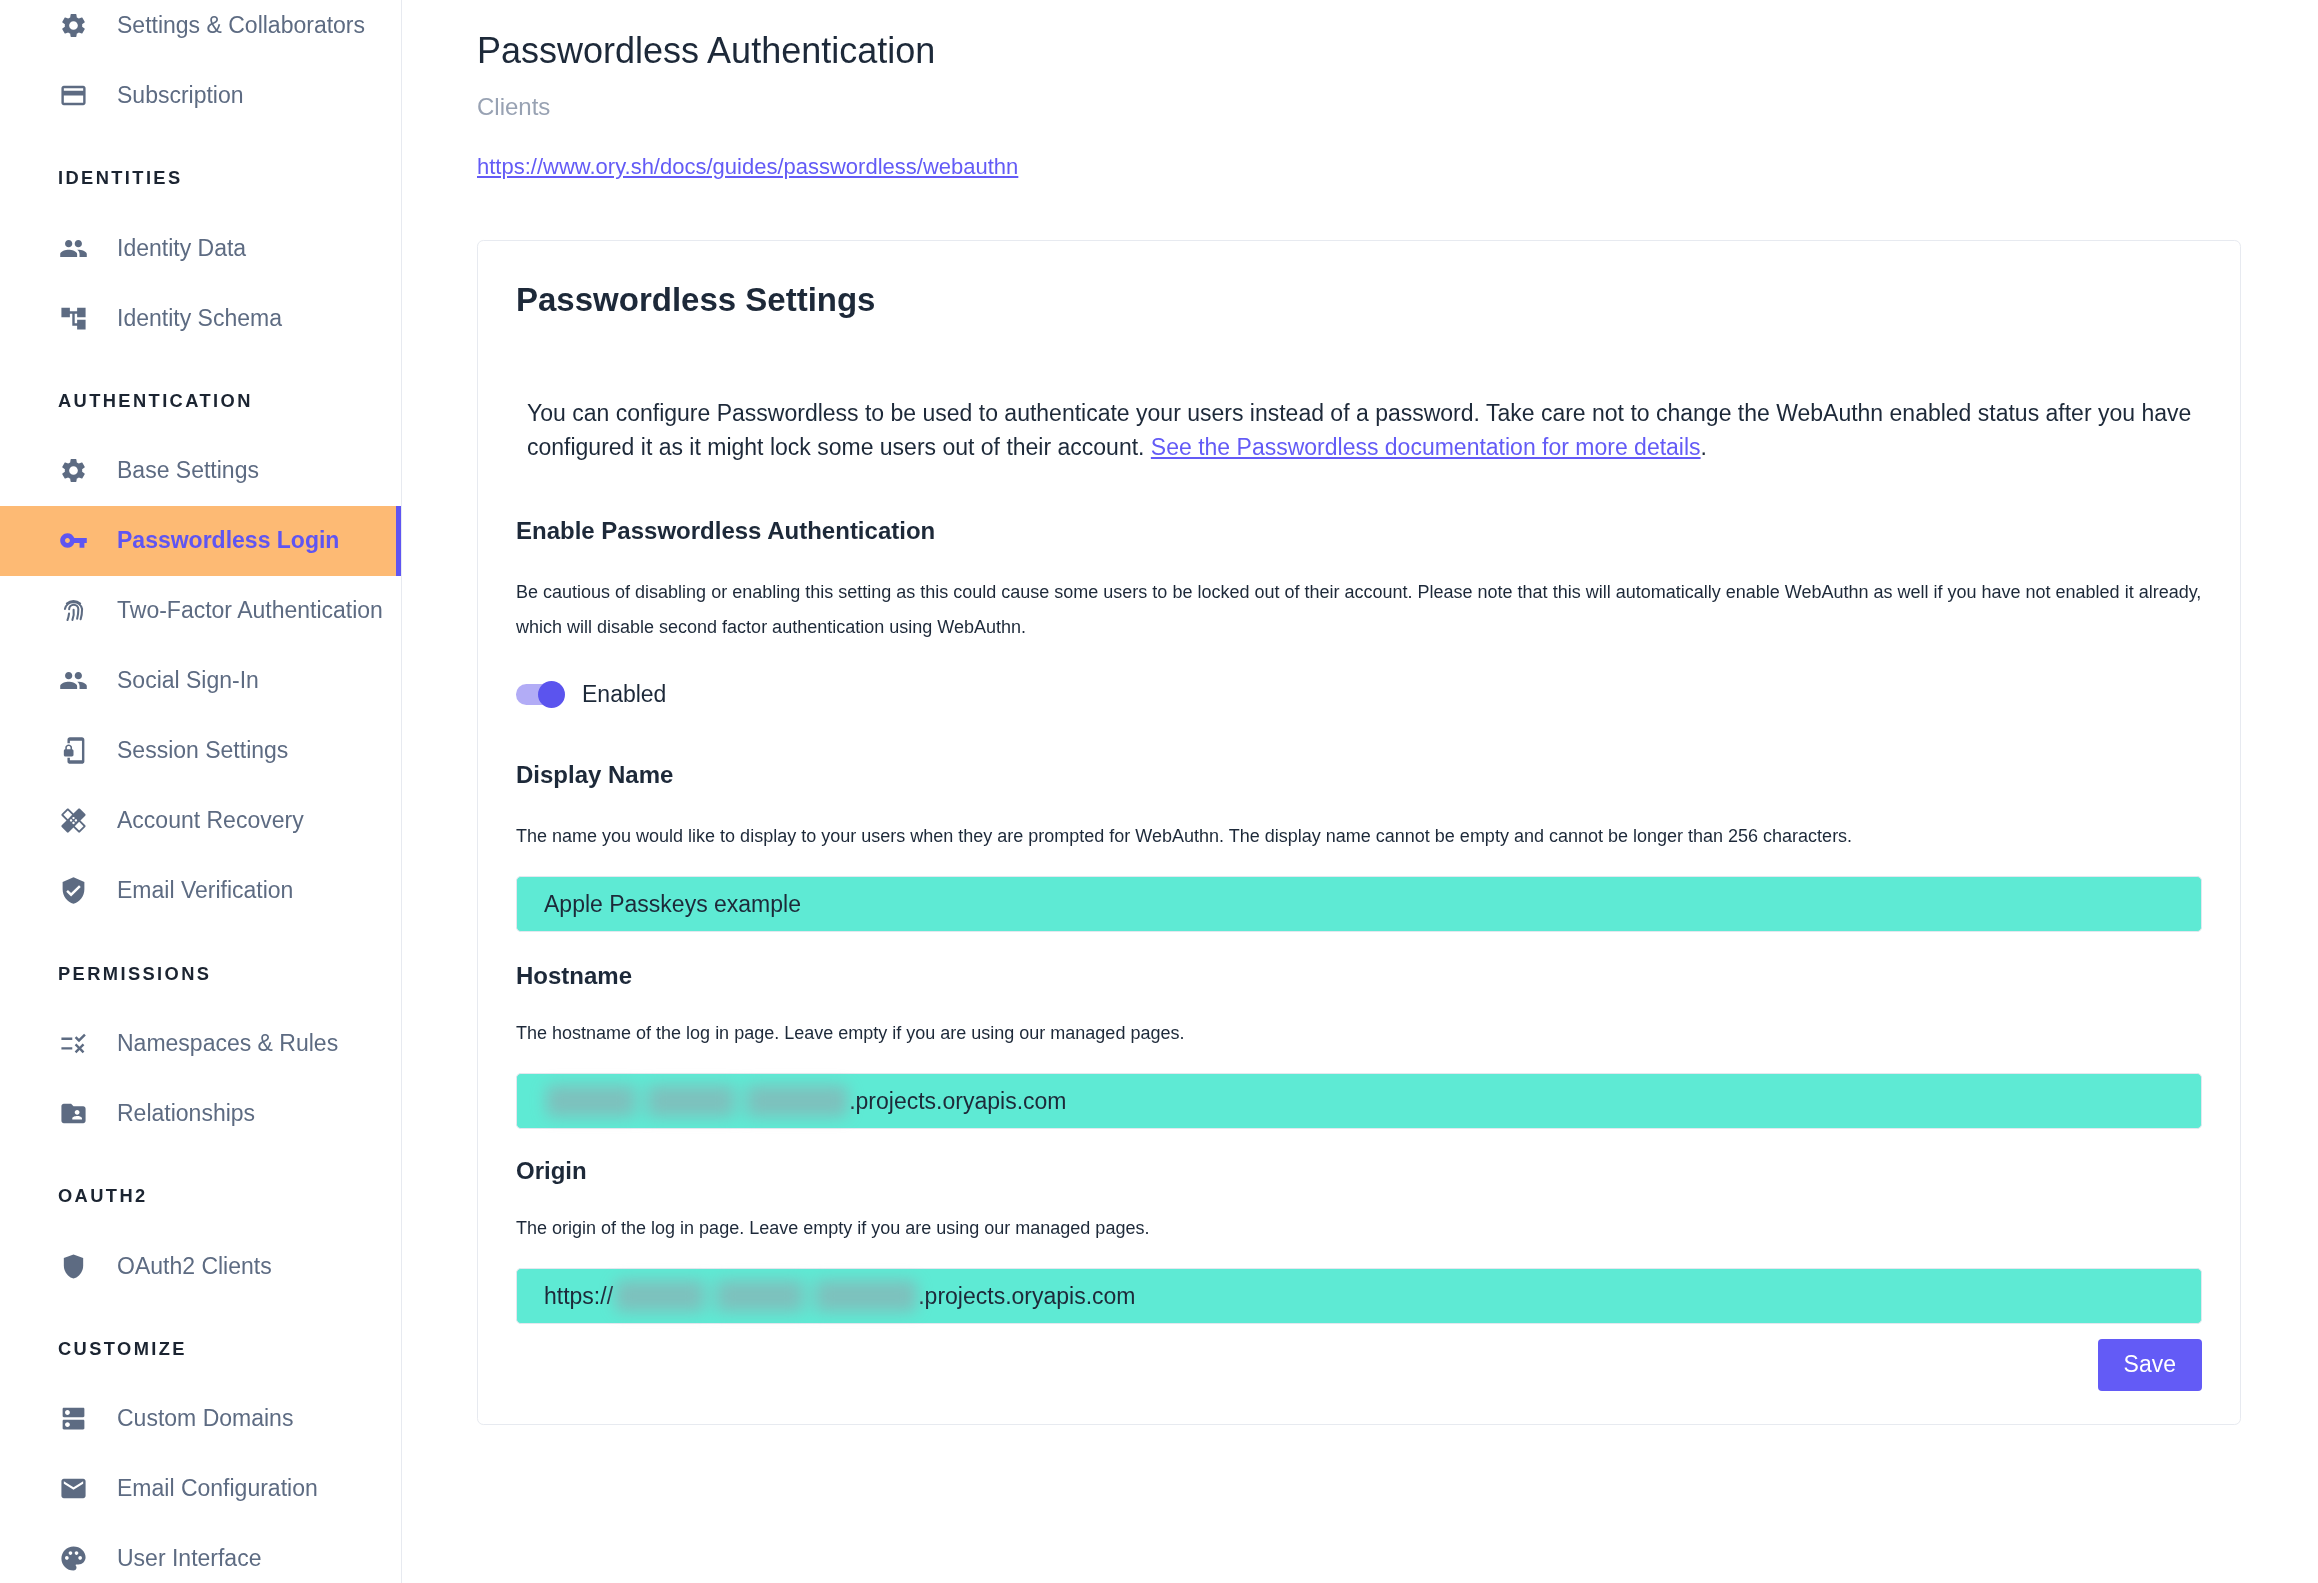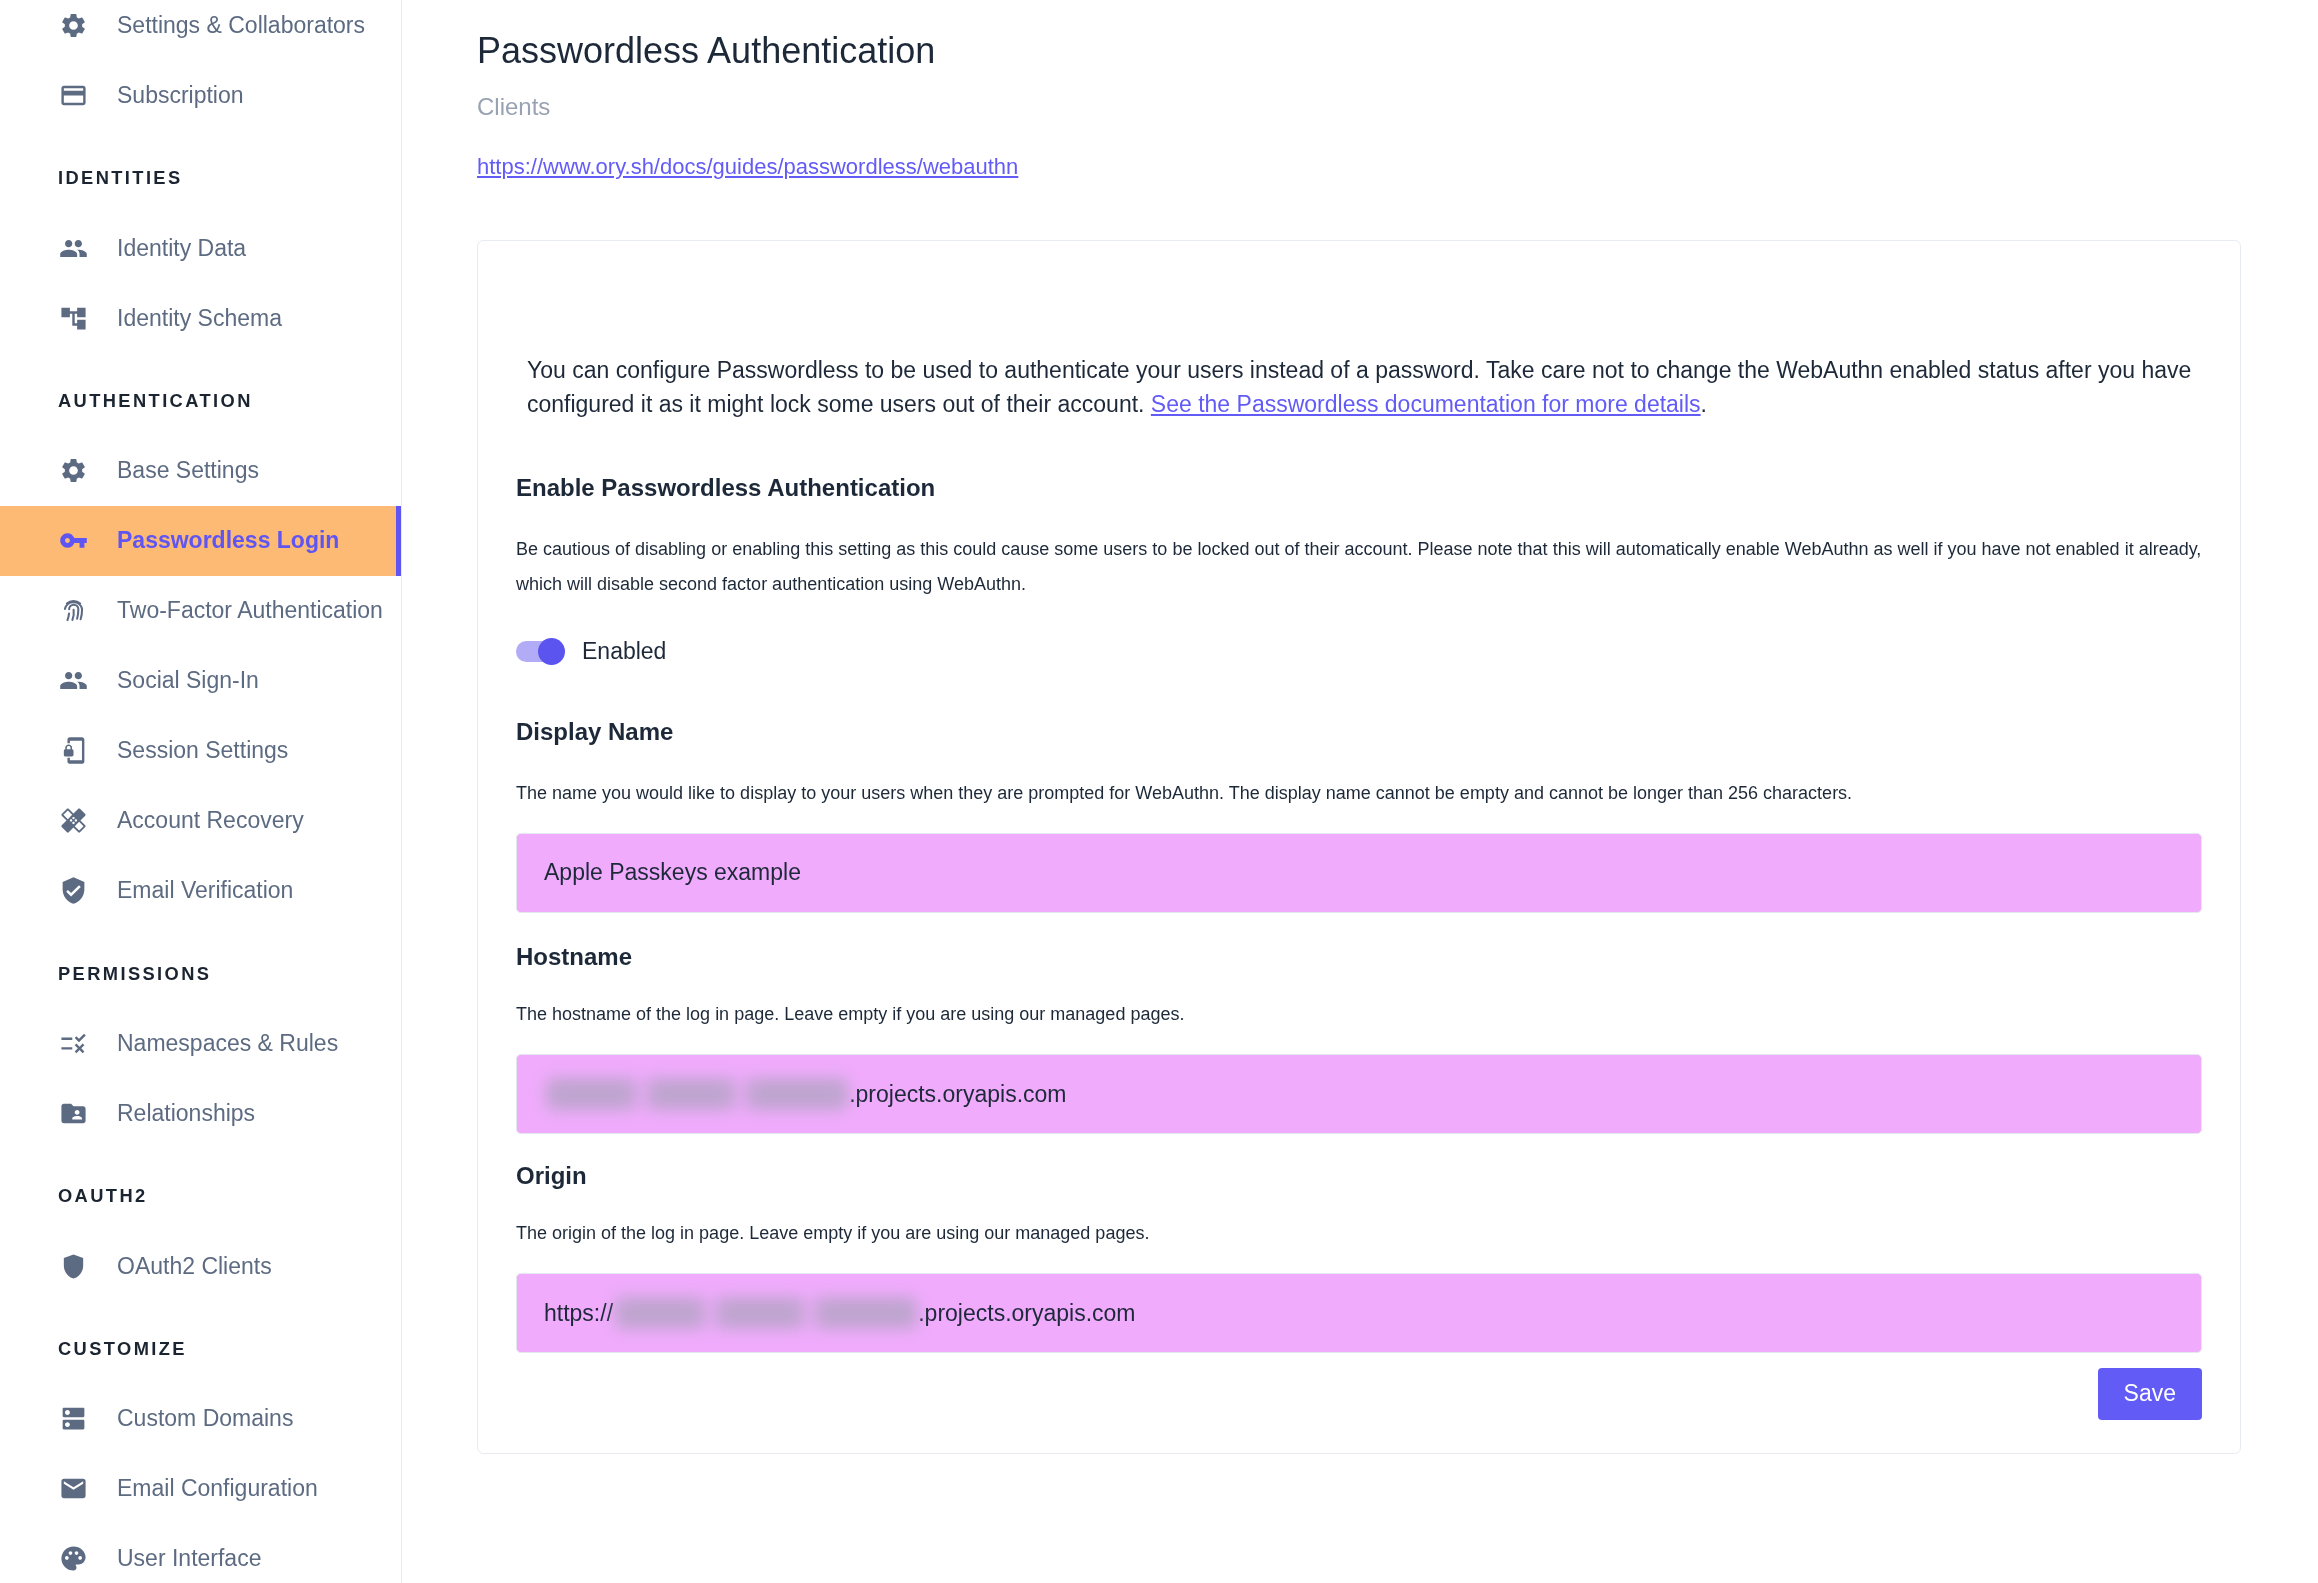--- a/index.html
+++ b/index.html
@@ -34,22 +34,22 @@
   .field-label{margin-top:52px;font-size:24px;line-height:30px;font-weight:700;color:#1d2939}
   .field-label.tight{margin-top:43px}
   .field-label.tighter{margin-top:29px}
   .field-label.tightest{margin-top:27px}
   .desc{margin-top:29px;font-size:18px;line-height:35px;color:#1d2939;max-width:1687px}
   .desc.close{margin-top:25.4px}
   .toggle-row{margin-top:27px;height:45px;display:flex;align-items:center}
   .switch{position:relative;width:42px;height:20.7px;border-radius:10.3px;background:#b2acf6;flex:none;cursor:pointer}
   .switch .thumb{position:absolute;left:21.5px;top:-3.2px;width:27px;height:27px;border-radius:50%;background:#5b54ee}
   .toggle-label{margin-left:24px;font-size:23px;color:#1d2939}
-  .text-input{margin-top:22px;height:80px;box-sizing:border-box;border:1.6px solid #e3e8ef;border-radius:4.8px;
-    background:#f0abfc;display:flex;align-items:center;padding:0 27px;font-size:23px;color:#1d2939;width:100%;
+  .text-input{margin-top:22px;height:56px;box-sizing:border-box;border:1.6px solid #e3e8ef;border-radius:4.8px;
+    background:#5eead4;display:flex;align-items:center;padding:0 27px;font-size:23px;color:#1d2939;width:100%;
     font-family:"Liberation Sans",sans-serif;outline:none}
   input.text-input{display:block;line-height:76px}
   .redacted{display:inline-block;width:302px;height:32px;border-radius:6.4px;vertical-align:middle;margin:0 1.6px;
     background:linear-gradient(90deg,#97a0ab 0 29%,rgba(151,160,171,.25) 29% 34%,#97a0ab 34% 62%,rgba(151,160,171,.25) 62% 67%,#97a0ab 67% 100%);
     filter:blur(7.2px);opacity:.55}
   .save-row{margin-top:14.3px;display:flex;justify-content:flex-end}
   .save-btn{height:52px;padding:0 26px;background:#635bf6;color:#fff;border:none;border-radius:4px;
     font-size:23px;font-weight:400;font-family:"Liberation Sans",sans-serif;cursor:pointer}
 </style>
 </head>
@@ -208,20 +208,21 @@
 </div>
 
 <div class="main">
   <h1 class="page-title">Passwordless Authentication</h1>
   <div class="breadcrumb">Clients</div>
   <div class="doc-link-row">
     <a class="link">https://www.ory.sh/docs/guides/passwordless/webauthn</a>
   </div>
 
   <div class="card">
+    <h2>Passwordless Settings</h2>
 
     <p class="intro"><span>You can configure Passwordless to be used to authenticate your users instead of a password. Take care not to change the WebAuthn enabled status after you have configured it as it might lock some users out of their account. </span><a class="link">See the Passwordless documentation for more details</a><span>.</span></p>
 
     <div class="field-label">Enable Passwordless Authentication</div>
     <p class="desc">Be cautious of disabling or enabling this setting as this could cause some users to be locked out of their account. Please note that this will automatically enable WebAuthn as well if you have not enabled it already, which will disable second factor authentication using WebAuthn.</p>
 
     <div class="toggle-row">
       <div class="switch" role="switch" aria-checked="true">
         <div class="thumb"></div>
       </div>

